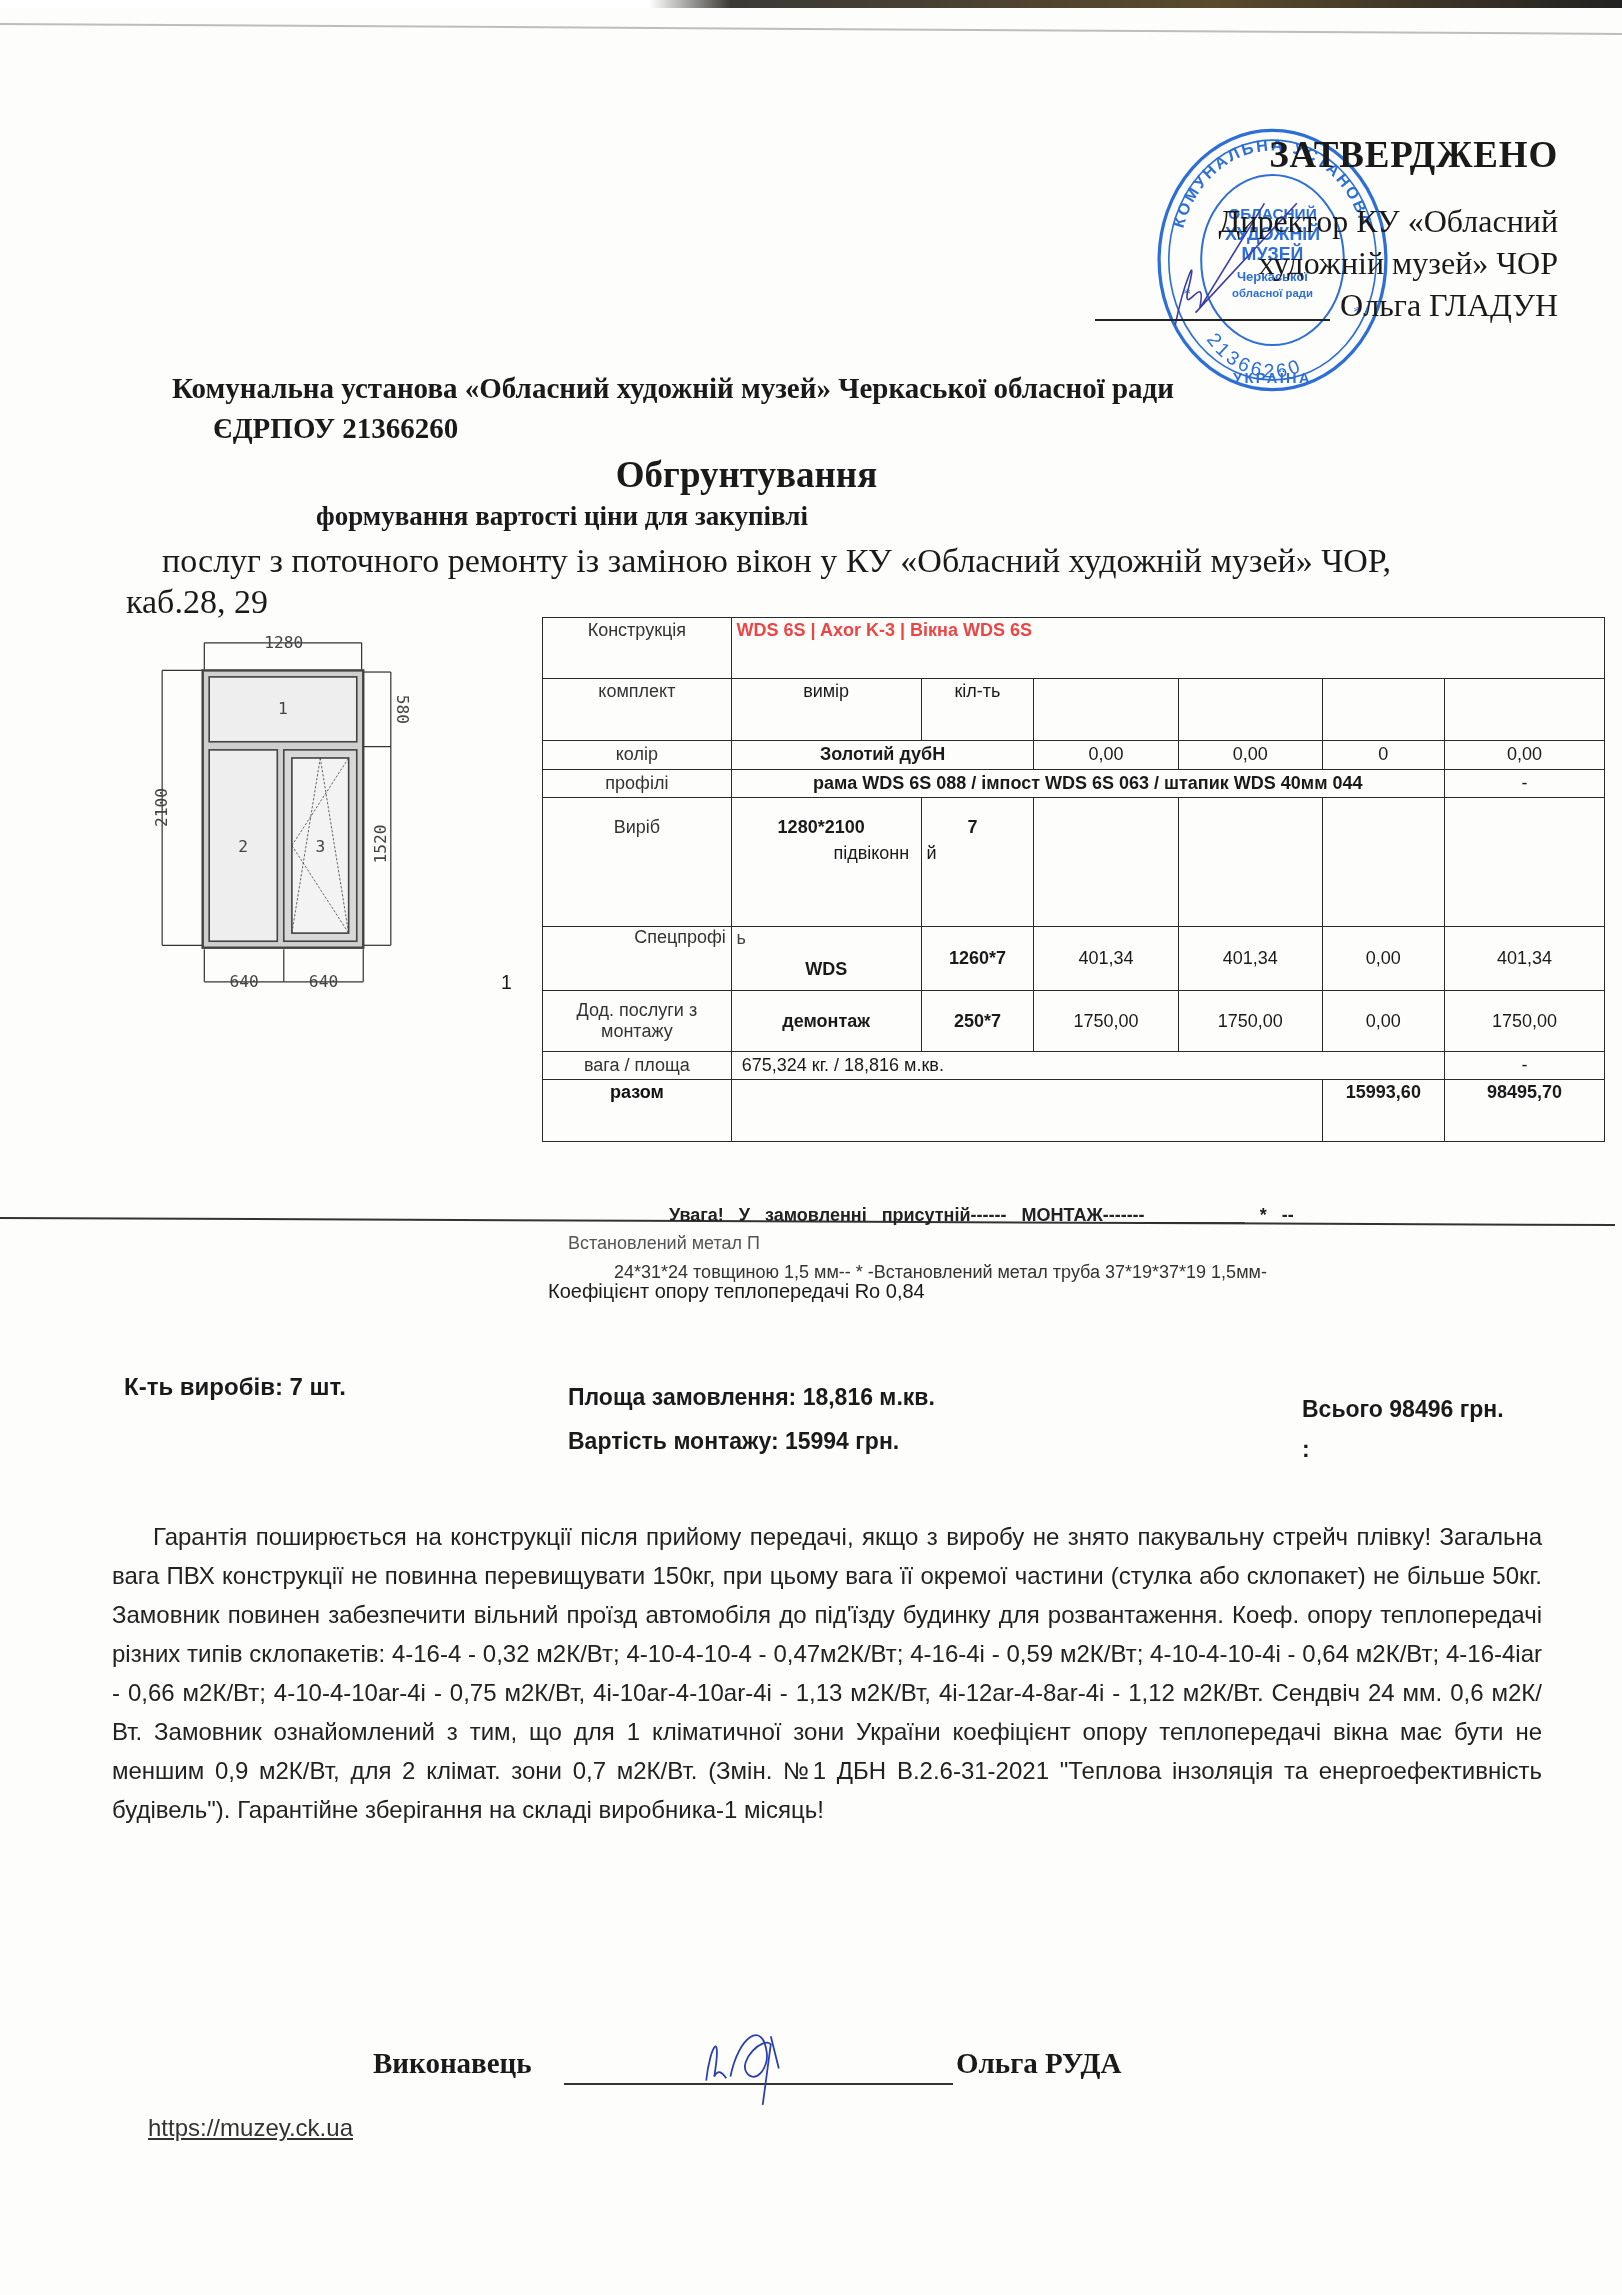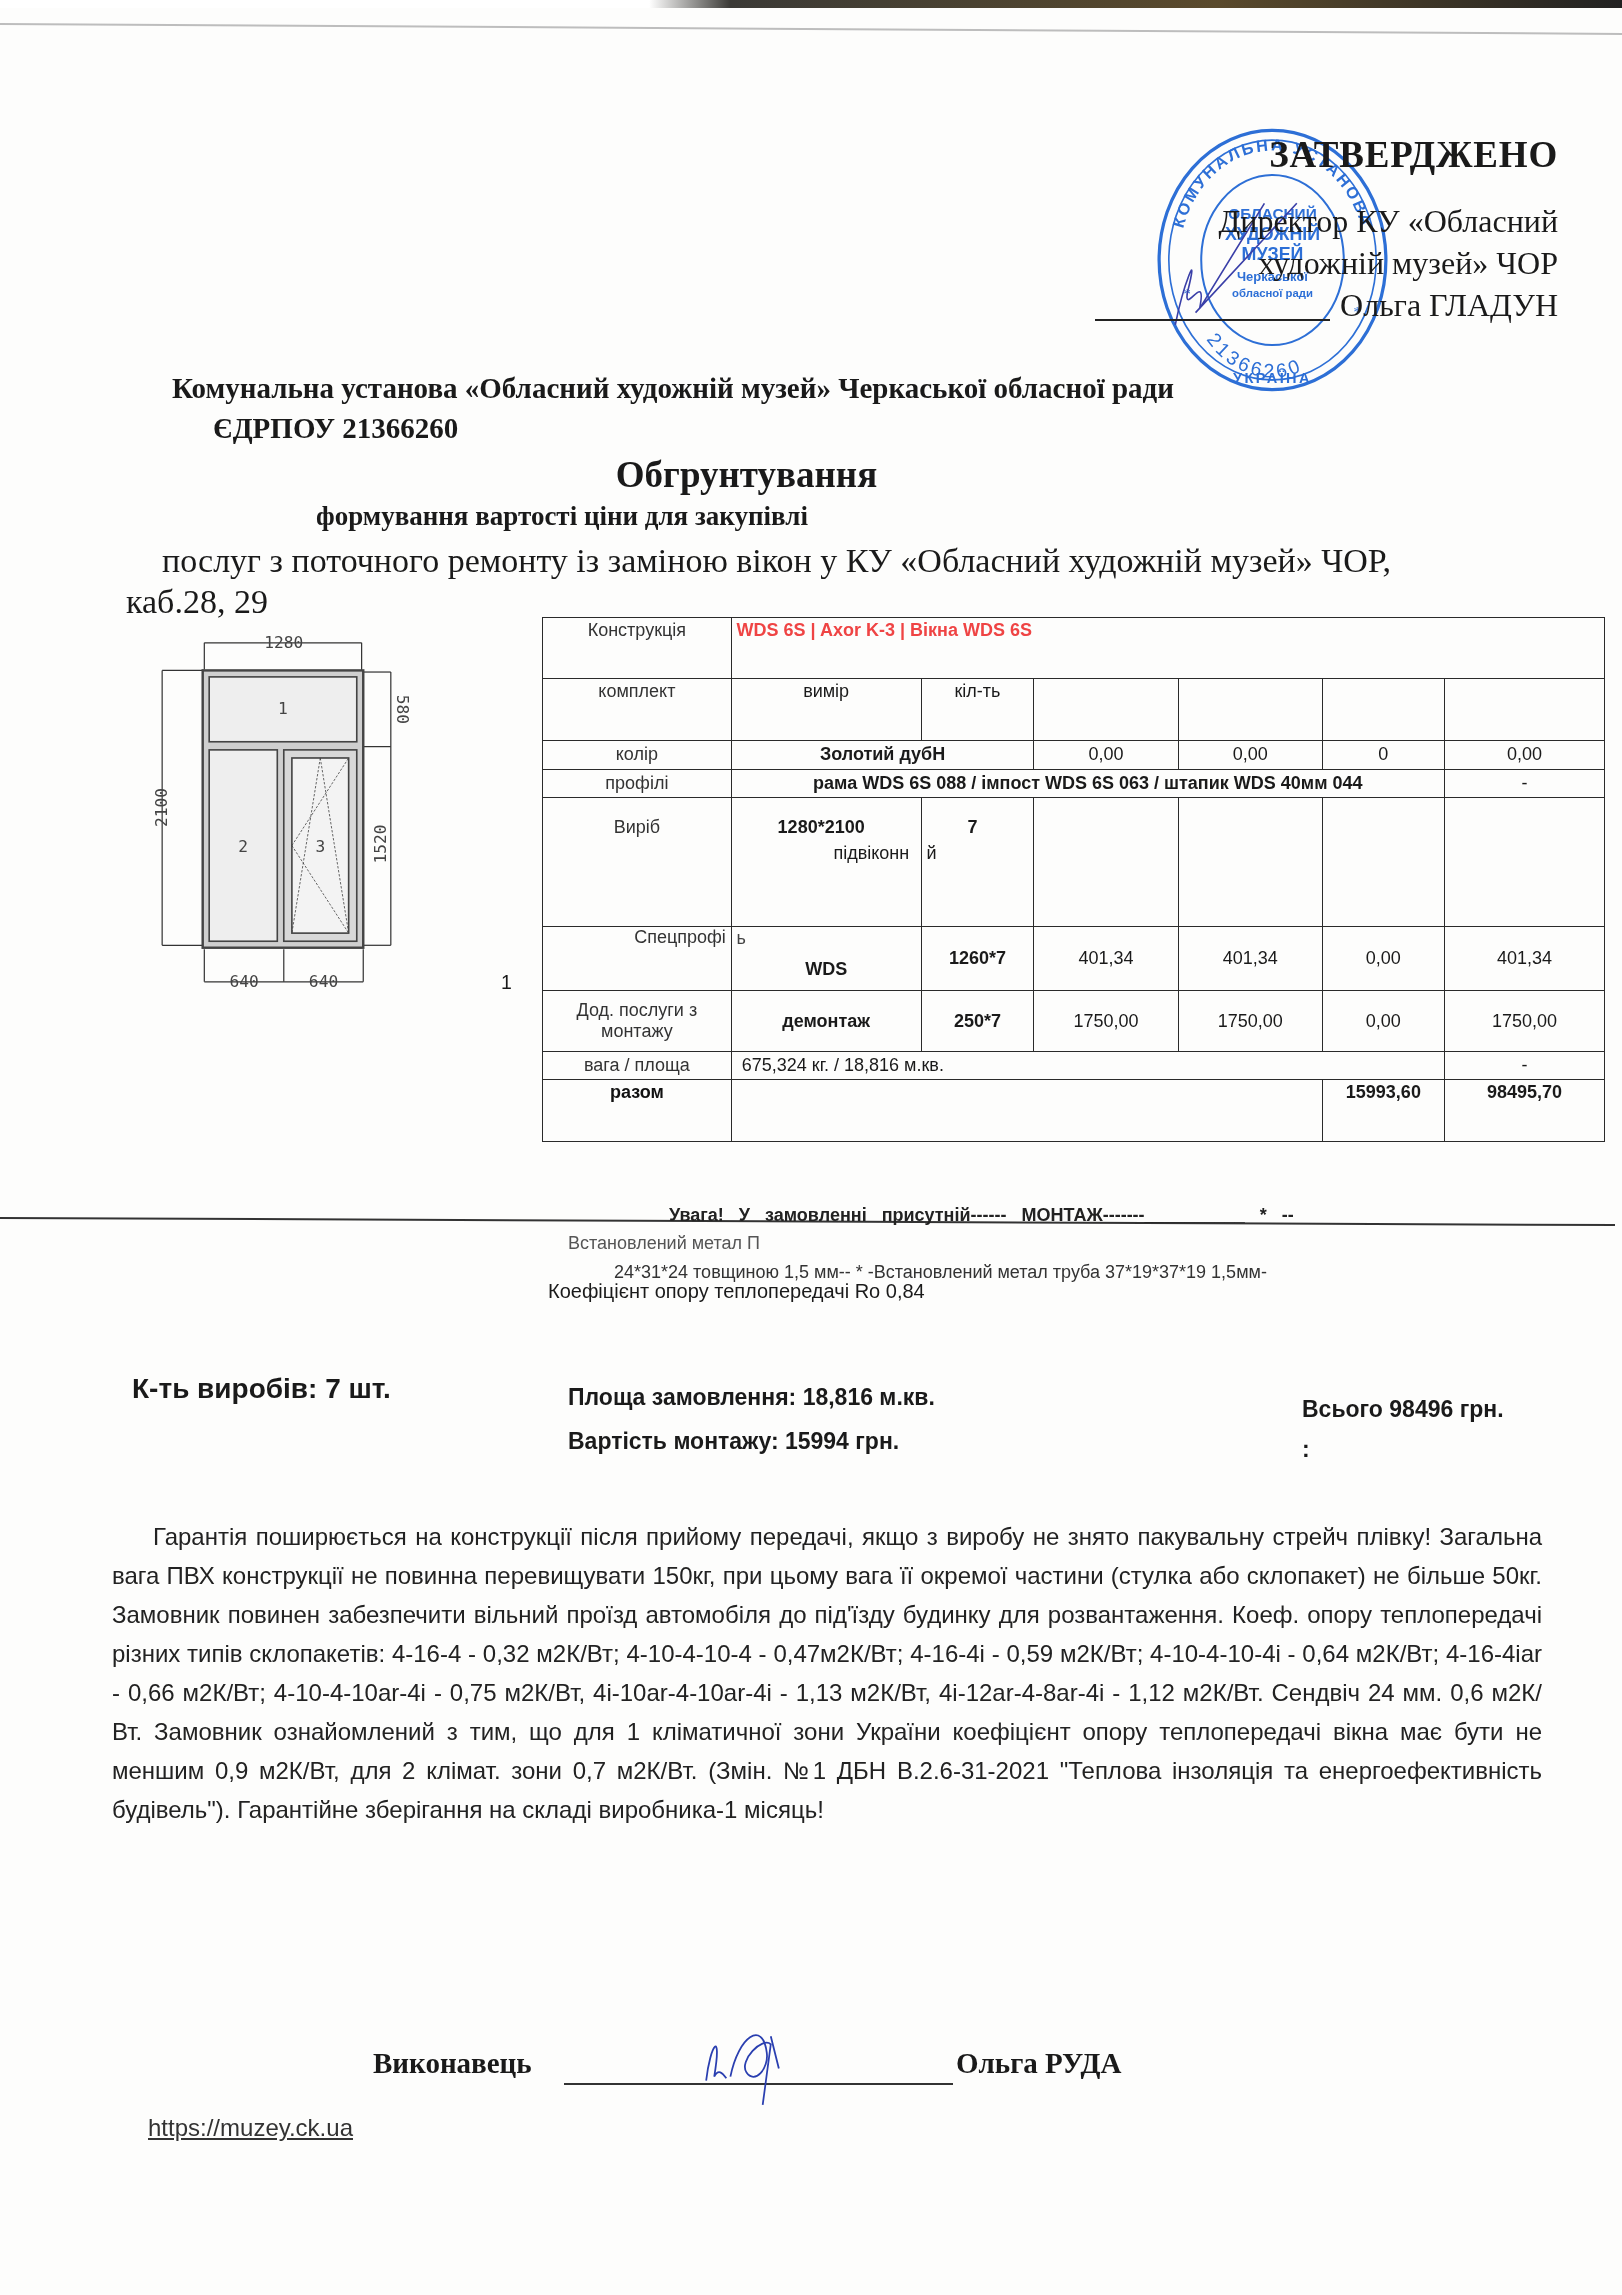--- a/index.html
+++ b/index.html
@@ -52,21 +52,21 @@
   table.spec td.noR { border-right: none; }
   table.spec td.noL { border-left: none; }
   .mid { vertical-align: middle !important; }
 
   .hr-long { left: 0; top: 1217px; width: 1615px; height: 1.6px; background: #333; transform: rotate(0.25deg); transform-origin: left; }
   .uvaga { left: 669px; top: 1205px; font-family: "Liberation Sans", sans-serif; font-size: 18px; font-weight: bold; color: #222; white-space: pre; }
   .metal1 { left: 568px; top: 1233px; font-family: "Liberation Sans", sans-serif; font-size: 18px; color: #555; }
   .metal2 { left: 614px; top: 1262px; font-family: "Liberation Sans", sans-serif; font-size: 18px; color: #333; }
   .coef { left: 548px; top: 1280px; font-family: "Liberation Sans", sans-serif; font-size: 20px; }
 
-  .sum1 { left: 132px; top: 1373px; font-family: "Liberation Sans", sans-serif; font-size: 28px; font-weight: bold; }
+  .sum1 { left: 124px; top: 1373px; font-family: "Liberation Sans", sans-serif; font-size: 24px; font-weight: bold; }
   .sum2 { left: 568px; top: 1384px; font-family: "Liberation Sans", sans-serif; font-size: 23px; font-weight: bold; }
   .sum3 { left: 568px; top: 1428px; font-family: "Liberation Sans", sans-serif; font-size: 23px; font-weight: bold; }
   .sum4 { left: 1302px; top: 1396px; font-family: "Liberation Sans", sans-serif; font-size: 23px; font-weight: bold; }
   .sum5 { left: 1302px; top: 1436px; font-family: "Liberation Sans", sans-serif; font-size: 23px; font-weight: bold; }
 
   .guarantee { left: 112px; top: 1517px; width: 1430px; font-family: "Liberation Sans", sans-serif; font-size: 24px; line-height: 39px; text-align: justify; color: #222; }
   .guarantee p { margin: 0; text-indent: 41px; }
 
   .executor-label { left: 373px; top: 2047px; font-size: 29px; font-weight: bold; }
   .executor-line { left: 564px; top: 2083px; width: 389px; height: 1.6px; background: #333; }

